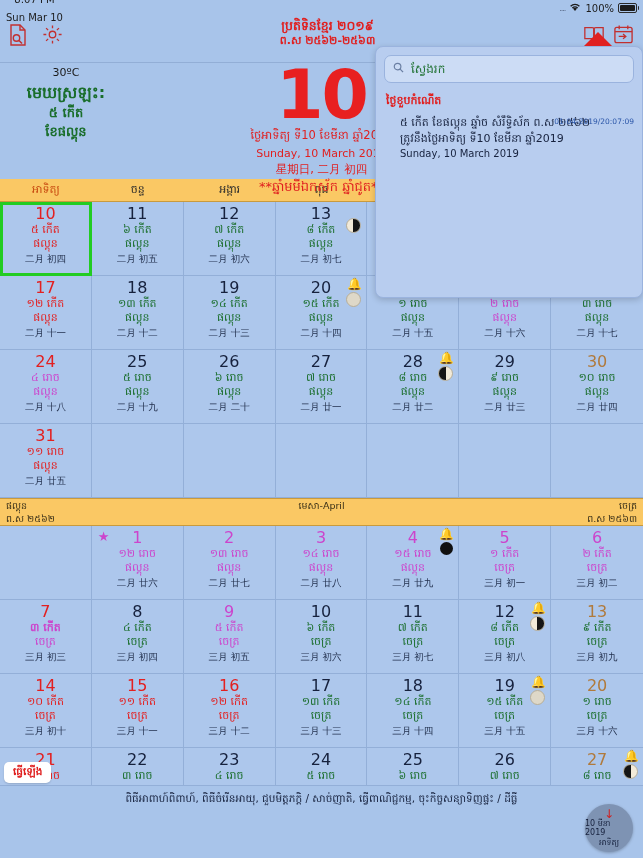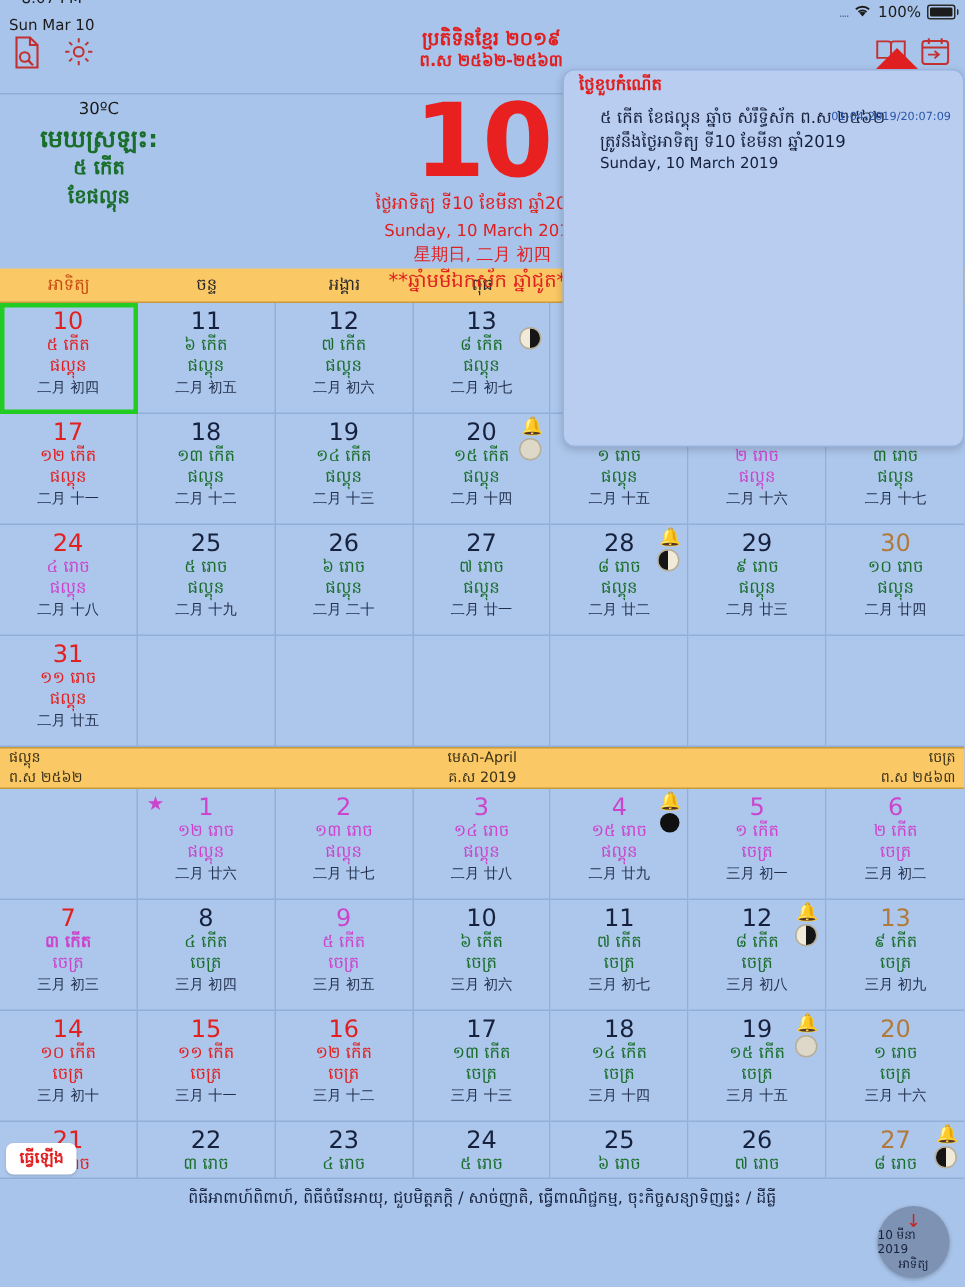--- a/index.html
+++ b/index.html
@@ -402,21 +402,20 @@
     <div class="cell dark empty"></div>
   </div>
 
 <div class="monthbar">
   <div class="mb-left">
     <div>ផល្គុន</div>
     <div>ព.ស ២៥៦២</div>
   </div>
   <div class="mb-center">
     <div>មេសា-April</div>
-    <div>គ.ស 2019</div>
   </div>
   <div class="mb-right">
     <div>ចេត្រ</div>
     <div>ព.ស ២៥៦៣</div>
   </div>
 </div>
 
 <div class="grid" id="april-grid">
     <div class="cell dark empty"></div>
     <div class="cell magenta">
@@ -573,20 +572,29 @@
     <div class="cell brown" style="height: 38px;">
       <div class="bell">🔔</div>
       <div class="moon last"></div>
       <div class="c-num">27</div>
       <div class="c-kh1">៨ រោច</div>
     </div>
   </div>
 
 <div class="pop-arrow"></div>
 <div class="popover">
+  <div class="searchbox">
+    <span class="mag">
+      <svg width="11" height="11" viewBox="0 0 12 12">
+          <circle cx="5" cy="5" r="3.6" fill="none" stroke="#6b7fa3" stroke-width="1.3"></circle>
+          <path d="M7.8 7.8 L11 11" stroke="#6b7fa3" stroke-width="1.4"></path>
+        </svg>
+    </span>
+    <input type="text" placeholder="ស្វែងរក" style="">
+  </div>
   <div class="pop-title">ថ្ងៃខួបកំណើត</div>
   <div class="pop-row">
     <div class="pop-stamp">01-04-2019/20:07:09</div>
     <div class="l1">៥ កើត ខែផល្គុន ឆ្នាំច សំរឹទ្ធិស័ក ព.ស ២៥៦២</div>
     <div class="l2">ត្រូវនឹងថ្ងៃអាទិត្យ ទី10 ខែមីនា ឆ្នាំ2019</div>
     <div class="l3">Sunday, 10 March 2019</div>
   </div>
 </div>
 
 <div class="refresh">ធ្វើឡើង</div>

